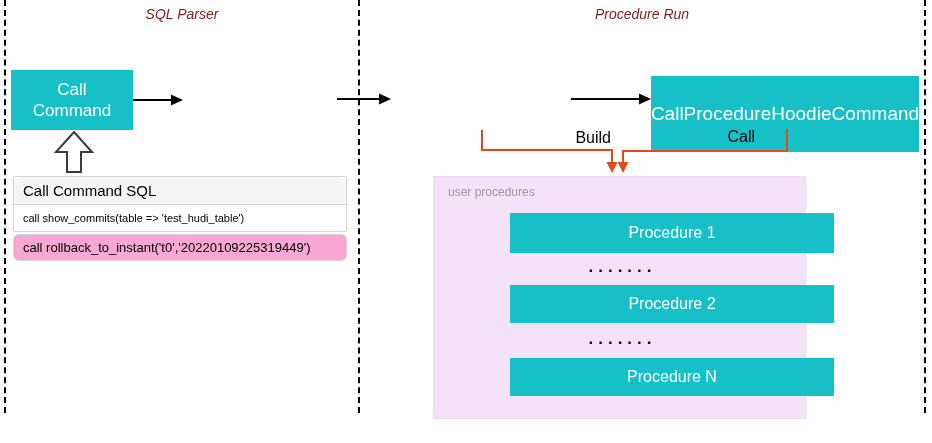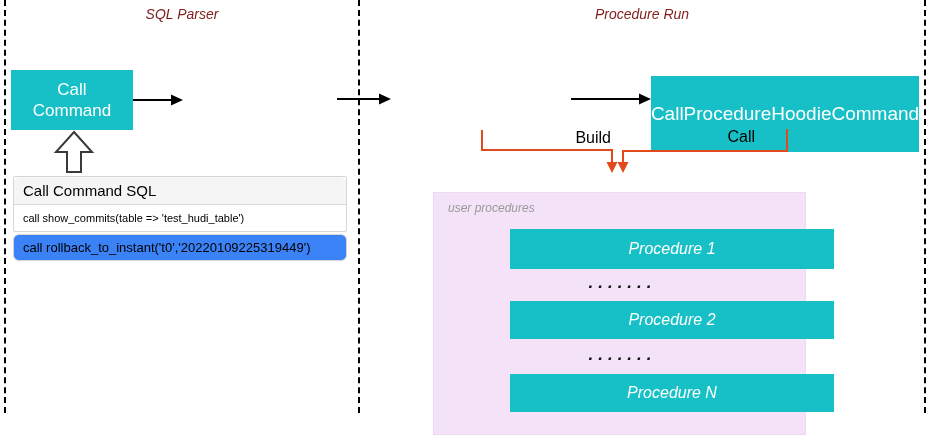--- a/index.html
+++ b/index.html
@@ -20,26 +20,26 @@
     position:absolute;left:13px;top:176px;width:334px;background:#fff;
     border:1px solid #d6d6d6;border-radius:2px;box-sizing:border-box;
   }
   .sql-header{
     height:27px;line-height:27px;padding:0 9px;background:#f5f5f5;
     border-bottom:1px solid #d6d6d6;border-radius:6px 6px 0 0;font-size:15px;
   }
   .sql-row{height:26px;line-height:26px;padding:0 9px;font-size:11px;white-space:nowrap;overflow:hidden;}
   .sql-row-standalone{
     position:absolute;left:13px;top:234px;width:334px;height:27px;line-height:25px;
-    background:#3b82f6;border:1px solid #d6d6d6;border-radius:6px;box-sizing:border-box;
+    background:#f9a8d4;border:1px solid #d6d6d6;border-radius:6px;box-sizing:border-box;
     padding:0 9px;font-size:13px;white-space:nowrap;overflow:hidden;
   }
   .user-proc{
-    position:absolute;left:433px;top:192px;width:373px;height:243px;
-    background:#F4E3F8;border:1px solid #ecdaf3;box-sizing:border-box;font-style:italic;
+    position:absolute;left:433px;top:176px;width:373px;height:243px;
+    background:#F4E3F8;border:1px solid #ecdaf3;box-sizing:border-box;
   }
   .up-label{position:absolute;left:14px;top:8px;font-size:12px;color:#999999;}
   .proc{
     position:absolute;left:52px;width:324px;background:#16C0C6;color:#fff;
     display:flex;align-items:center;justify-content:center;font-size:16px;margin-left:24px;
   }
   .dots{
     position:absolute;left:52px;width:273px;height:22px;text-align:center;
     font-weight:bold;font-size:17px;letter-spacing:5px;color:#111;
   }

